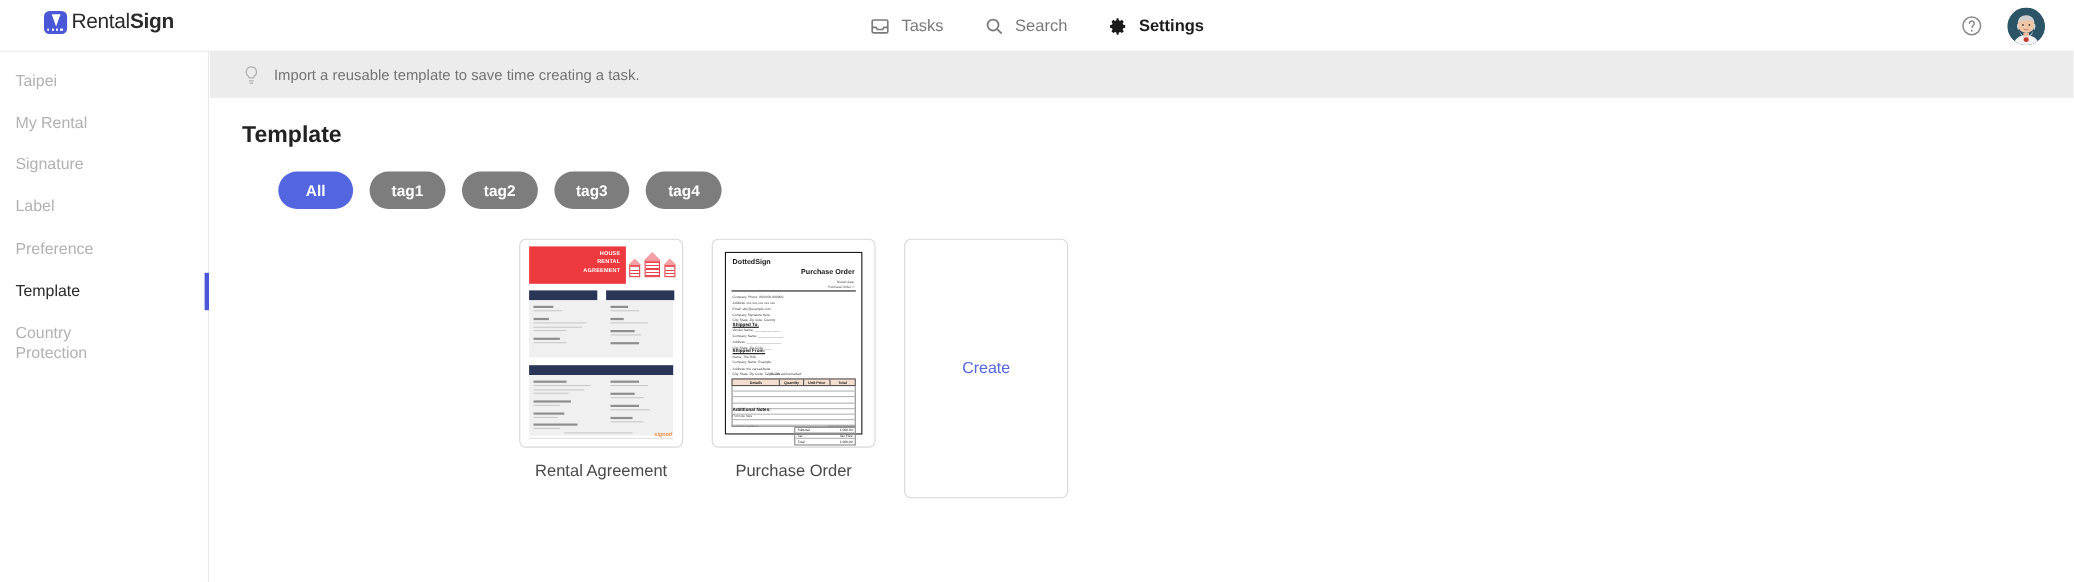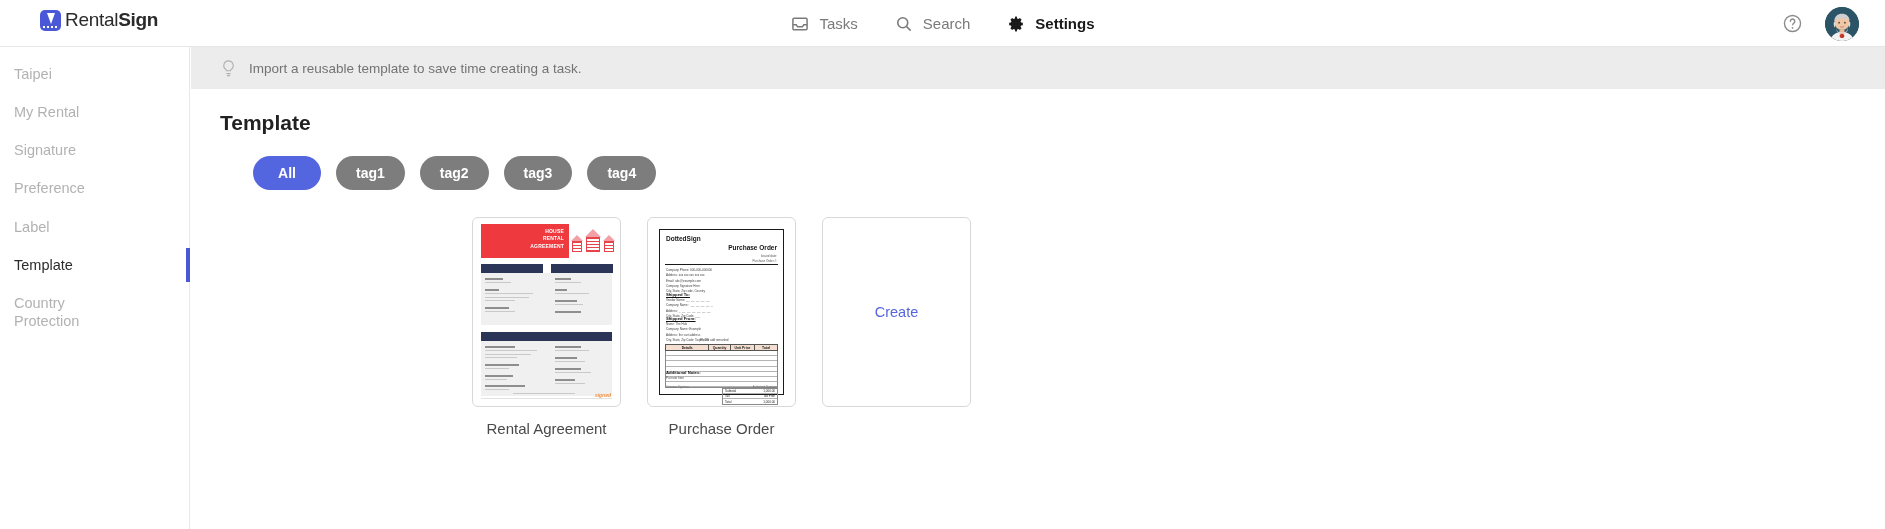--- a/index.html
+++ b/index.html
@@ -139,21 +139,21 @@
     width: 149px; height: 190px;
     border: 1px solid #d8d8d8; border-radius: 6px;
     background: #ffffff; overflow: hidden;
     position: relative;
   }
   .card-label {
     margin-top: 13px; text-align: center;
     font-size: 15px; color: #4a4a4a;
   }
   .create-card {
-    width: 149px; height: 190px;
+    width: 149px; height: 236px;
     border: 1px solid #d8d8d8; border-radius: 6px;
     display: flex; align-items: center; justify-content: center;
     cursor: pointer;
   }
   .create-label { font-size: 14.5px; color: #5465e0; }
 
   
   .ra-head {
     position: absolute; left: 8px; top: 6px;
     width: 88px; height: 34px; background: #ee3a3f;
@@ -325,22 +325,22 @@
         <path d="M20 31.5c1.6 0 2.8 1.2 2.8 2.6S21.6 36.6 20 36.6s-2.8-1.1-2.8-2.5 1.2-2.6 2.8-2.6z" fill="#c0392b"></path>
       </svg>
     </div>
   </div>
 </div>
 
 <div class="sidebar">
   <div class="side-item">Taipei</div>
   <div class="side-item">My Rental</div>
   <div class="side-item">Signature</div>
+  <div class="side-item">Label</div>
   <div class="side-item">Preference</div>
-  <div class="side-item">Label</div>
   <div class="side-item active">Template</div>
   <div class="side-item" style="max-width:120px">Country Protection</div>
 </div>
 
 <div class="content">
 
   <div class="banner">
     <svg class="bulb" viewBox="0 0 24 26" fill="none" stroke="#b0b0b0" stroke-width="1.6">
       <path d="M12 2.2a6.6 6.6 0 00-3.8 12c.6.5 1 1.2 1 2h5.6c0-.8.4-1.5 1-2A6.6 6.6 0 0012 2.2z"></path>
       <path d="M9.6 20.2h4.8M10.4 23h3.2" stroke-linecap="round"></path>

